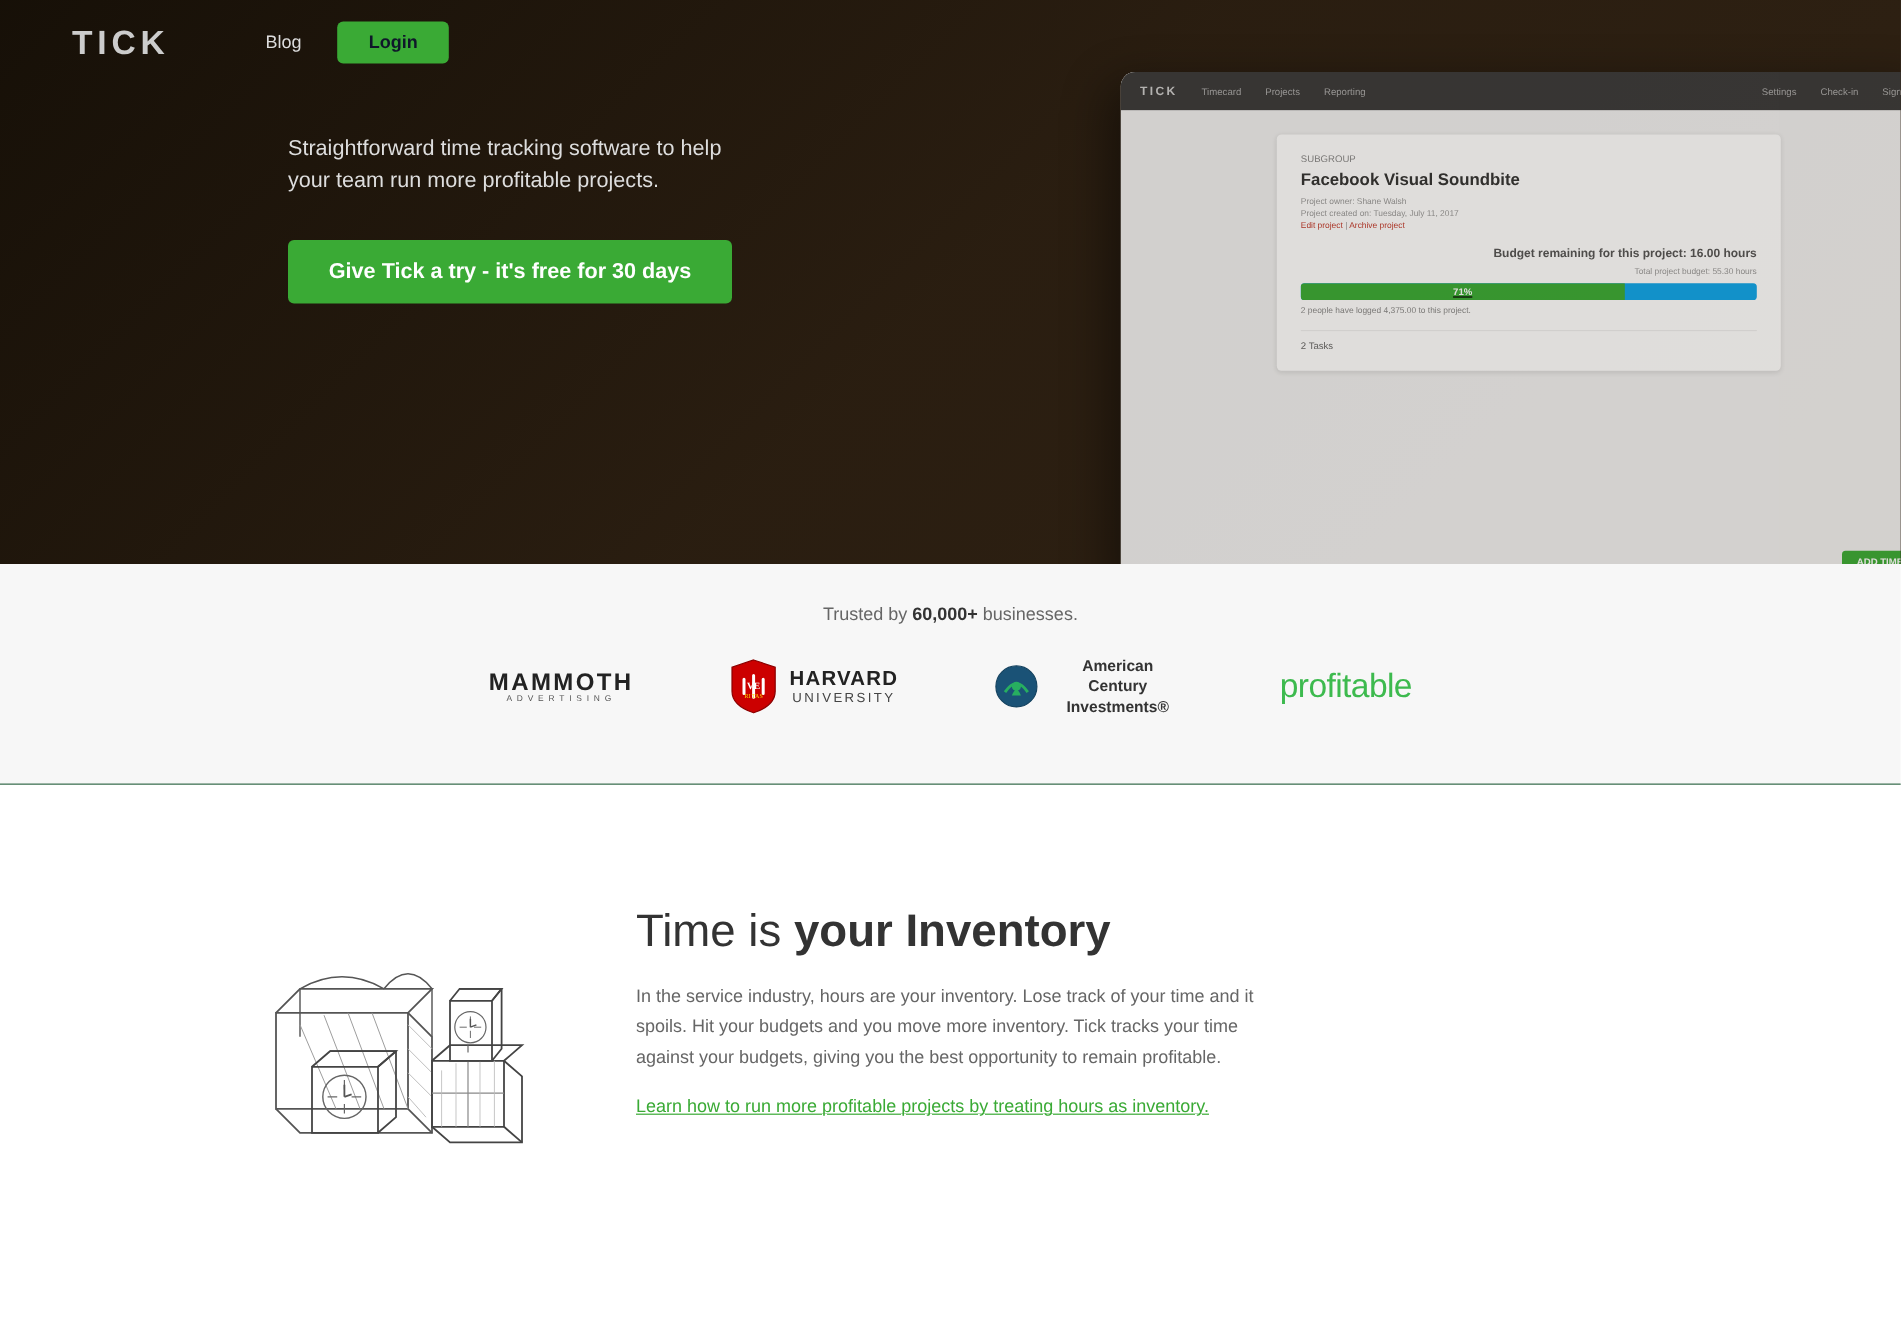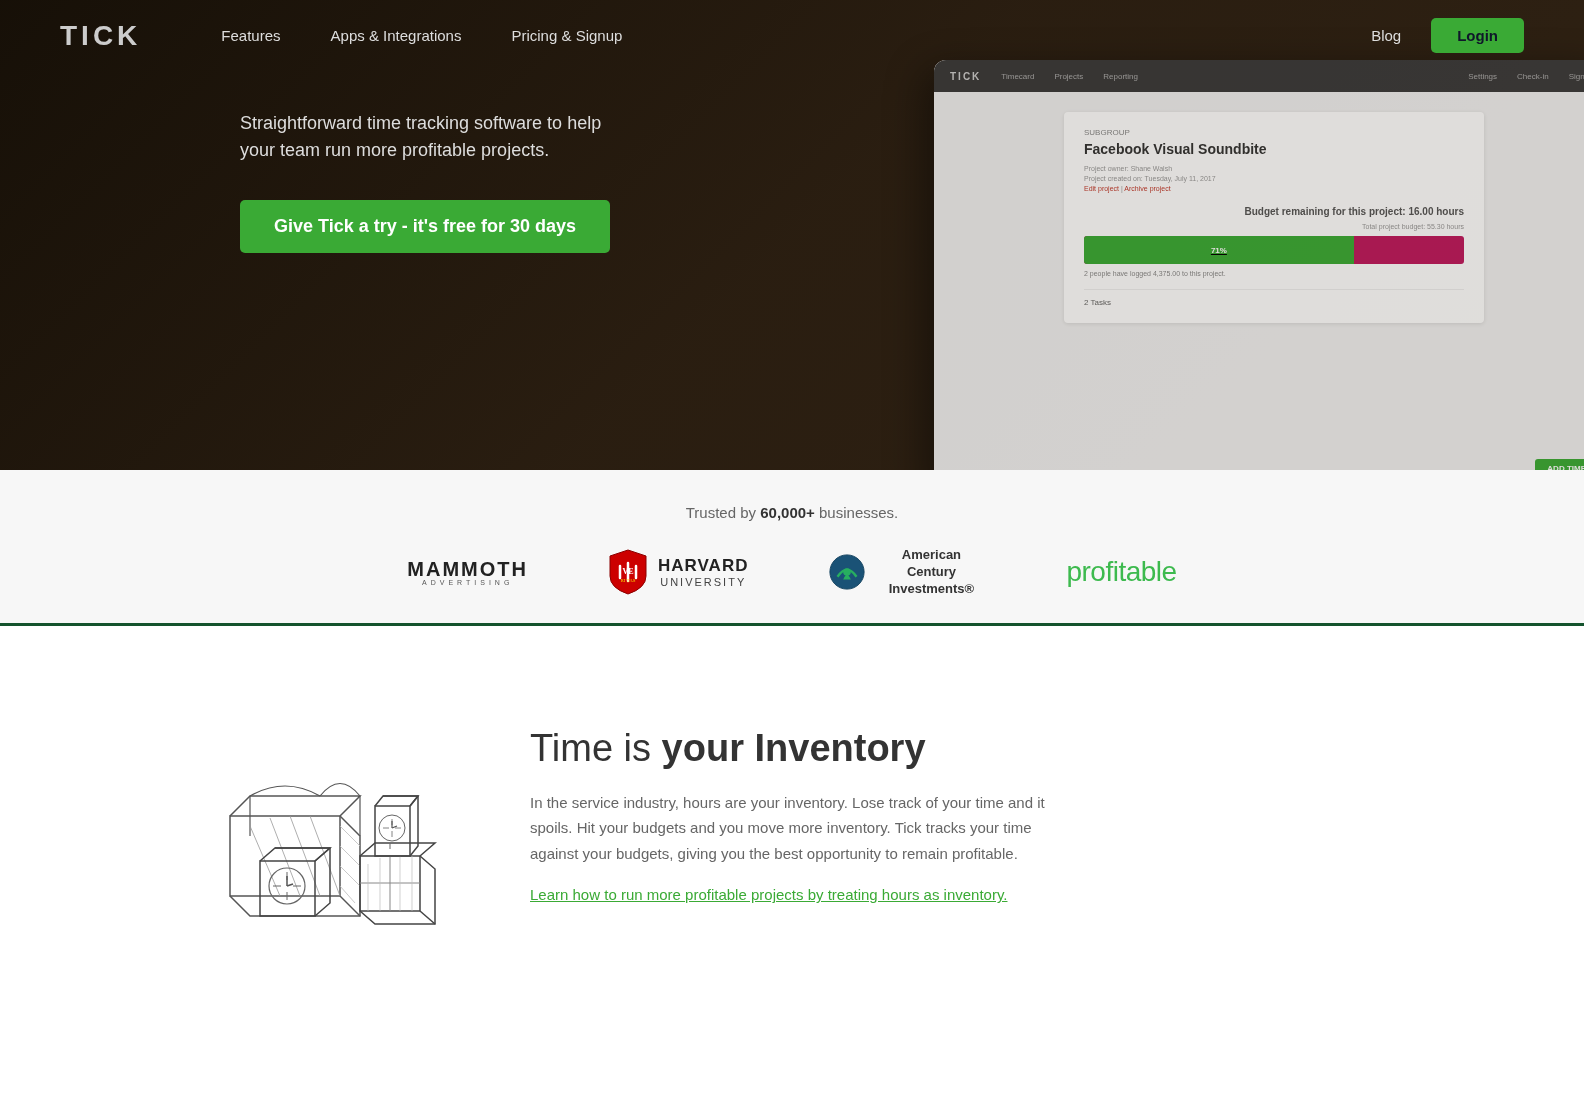--- a/index.html
+++ b/index.html
@@ -150,22 +150,22 @@
       color: #c0392b;
     }
     .laptop-budget-header {
       font-size: 10px;
       color: #555;
       text-align: right;
       font-weight: 600;
       margin-bottom: 6px;
     }
     .laptop-progress-bar {
-      background: #be185d;
-      height: 28px;
+      background: #0ea5e9;
+      height: 14px;
       border-radius: 3px;
       overflow: hidden;
       margin-bottom: 6px;
       text-decoration: underline;
     }
     .laptop-progress-fill {
       background: #3aaa35;
       height: 100%;
       width: 71%;
       display: flex;
@@ -227,23 +227,23 @@
       font-weight: 700;
       border: none;
       cursor: pointer;
       text-decoration: none;
       margin-bottom: 14px;
     }
 
     
     .trusted-section {
       background: #f7f7f7;
-      padding: 34px 0 25px;
+      padding: 34px 0 55px;
       text-align: center;
-      border-bottom: 3px solid #14532d;
+      border-bottom: 1px solid #14532d;
     }
     .trusted-text {
       font-size: 15px;
       color: #666;
       margin-bottom: 26px;
     }
     .trusted-text strong {
       color: #333;
     }
     .logos-row {
@@ -353,25 +353,20 @@
       font-size: 15px;
       text-decoration: underline;
       cursor: pointer;
     }
   </style>
 </head>
 <body>
 
 <div class="navbar">
   <div class="nav-logo">TICK</div>
-  <div class="nav-links">
-    <a class="nav-link">Features</a>
-    <a class="nav-link">Apps &amp; Integrations</a>
-    <a class="nav-link">Pricing &amp; Signup</a>
-  </div>
   <div class="nav-right">
     <a class="nav-blog">Blog</a>
     <button class="btn-login">Login</button>
   </div>
 </div>
 
 <section class="hero">
   <div class="hero-bg-blur"></div>
   <div class="hero-overlay"></div>
 

